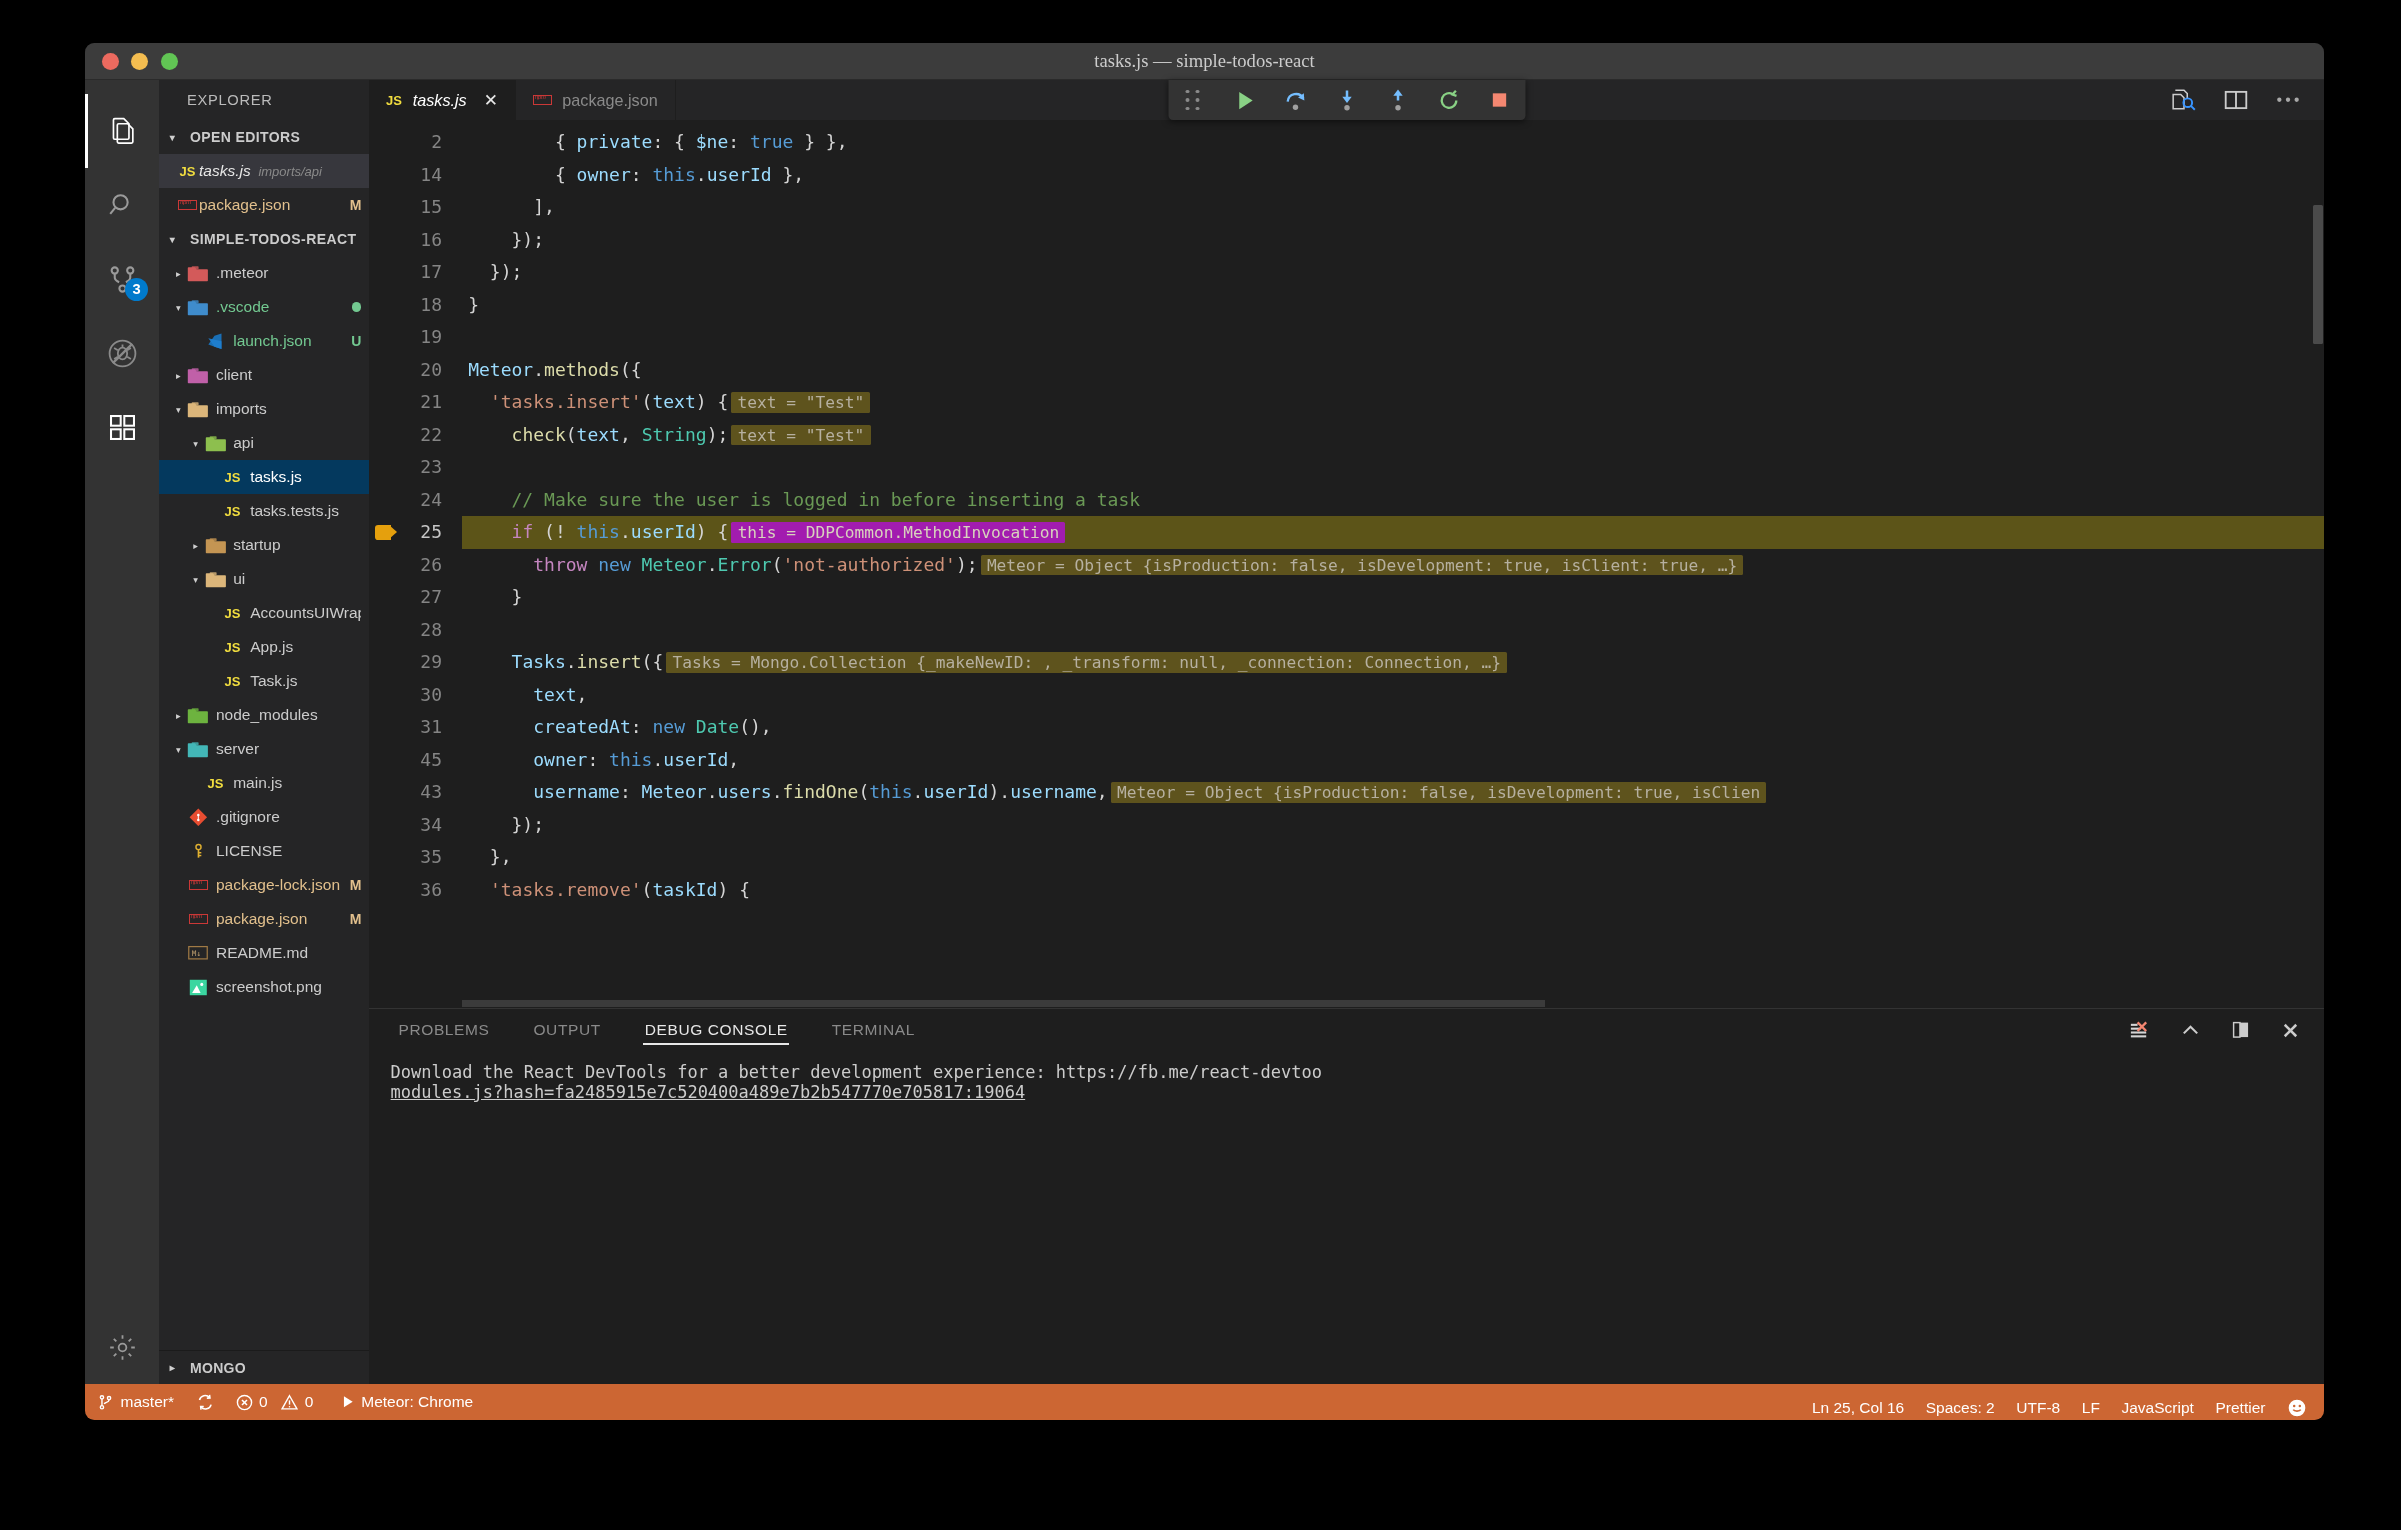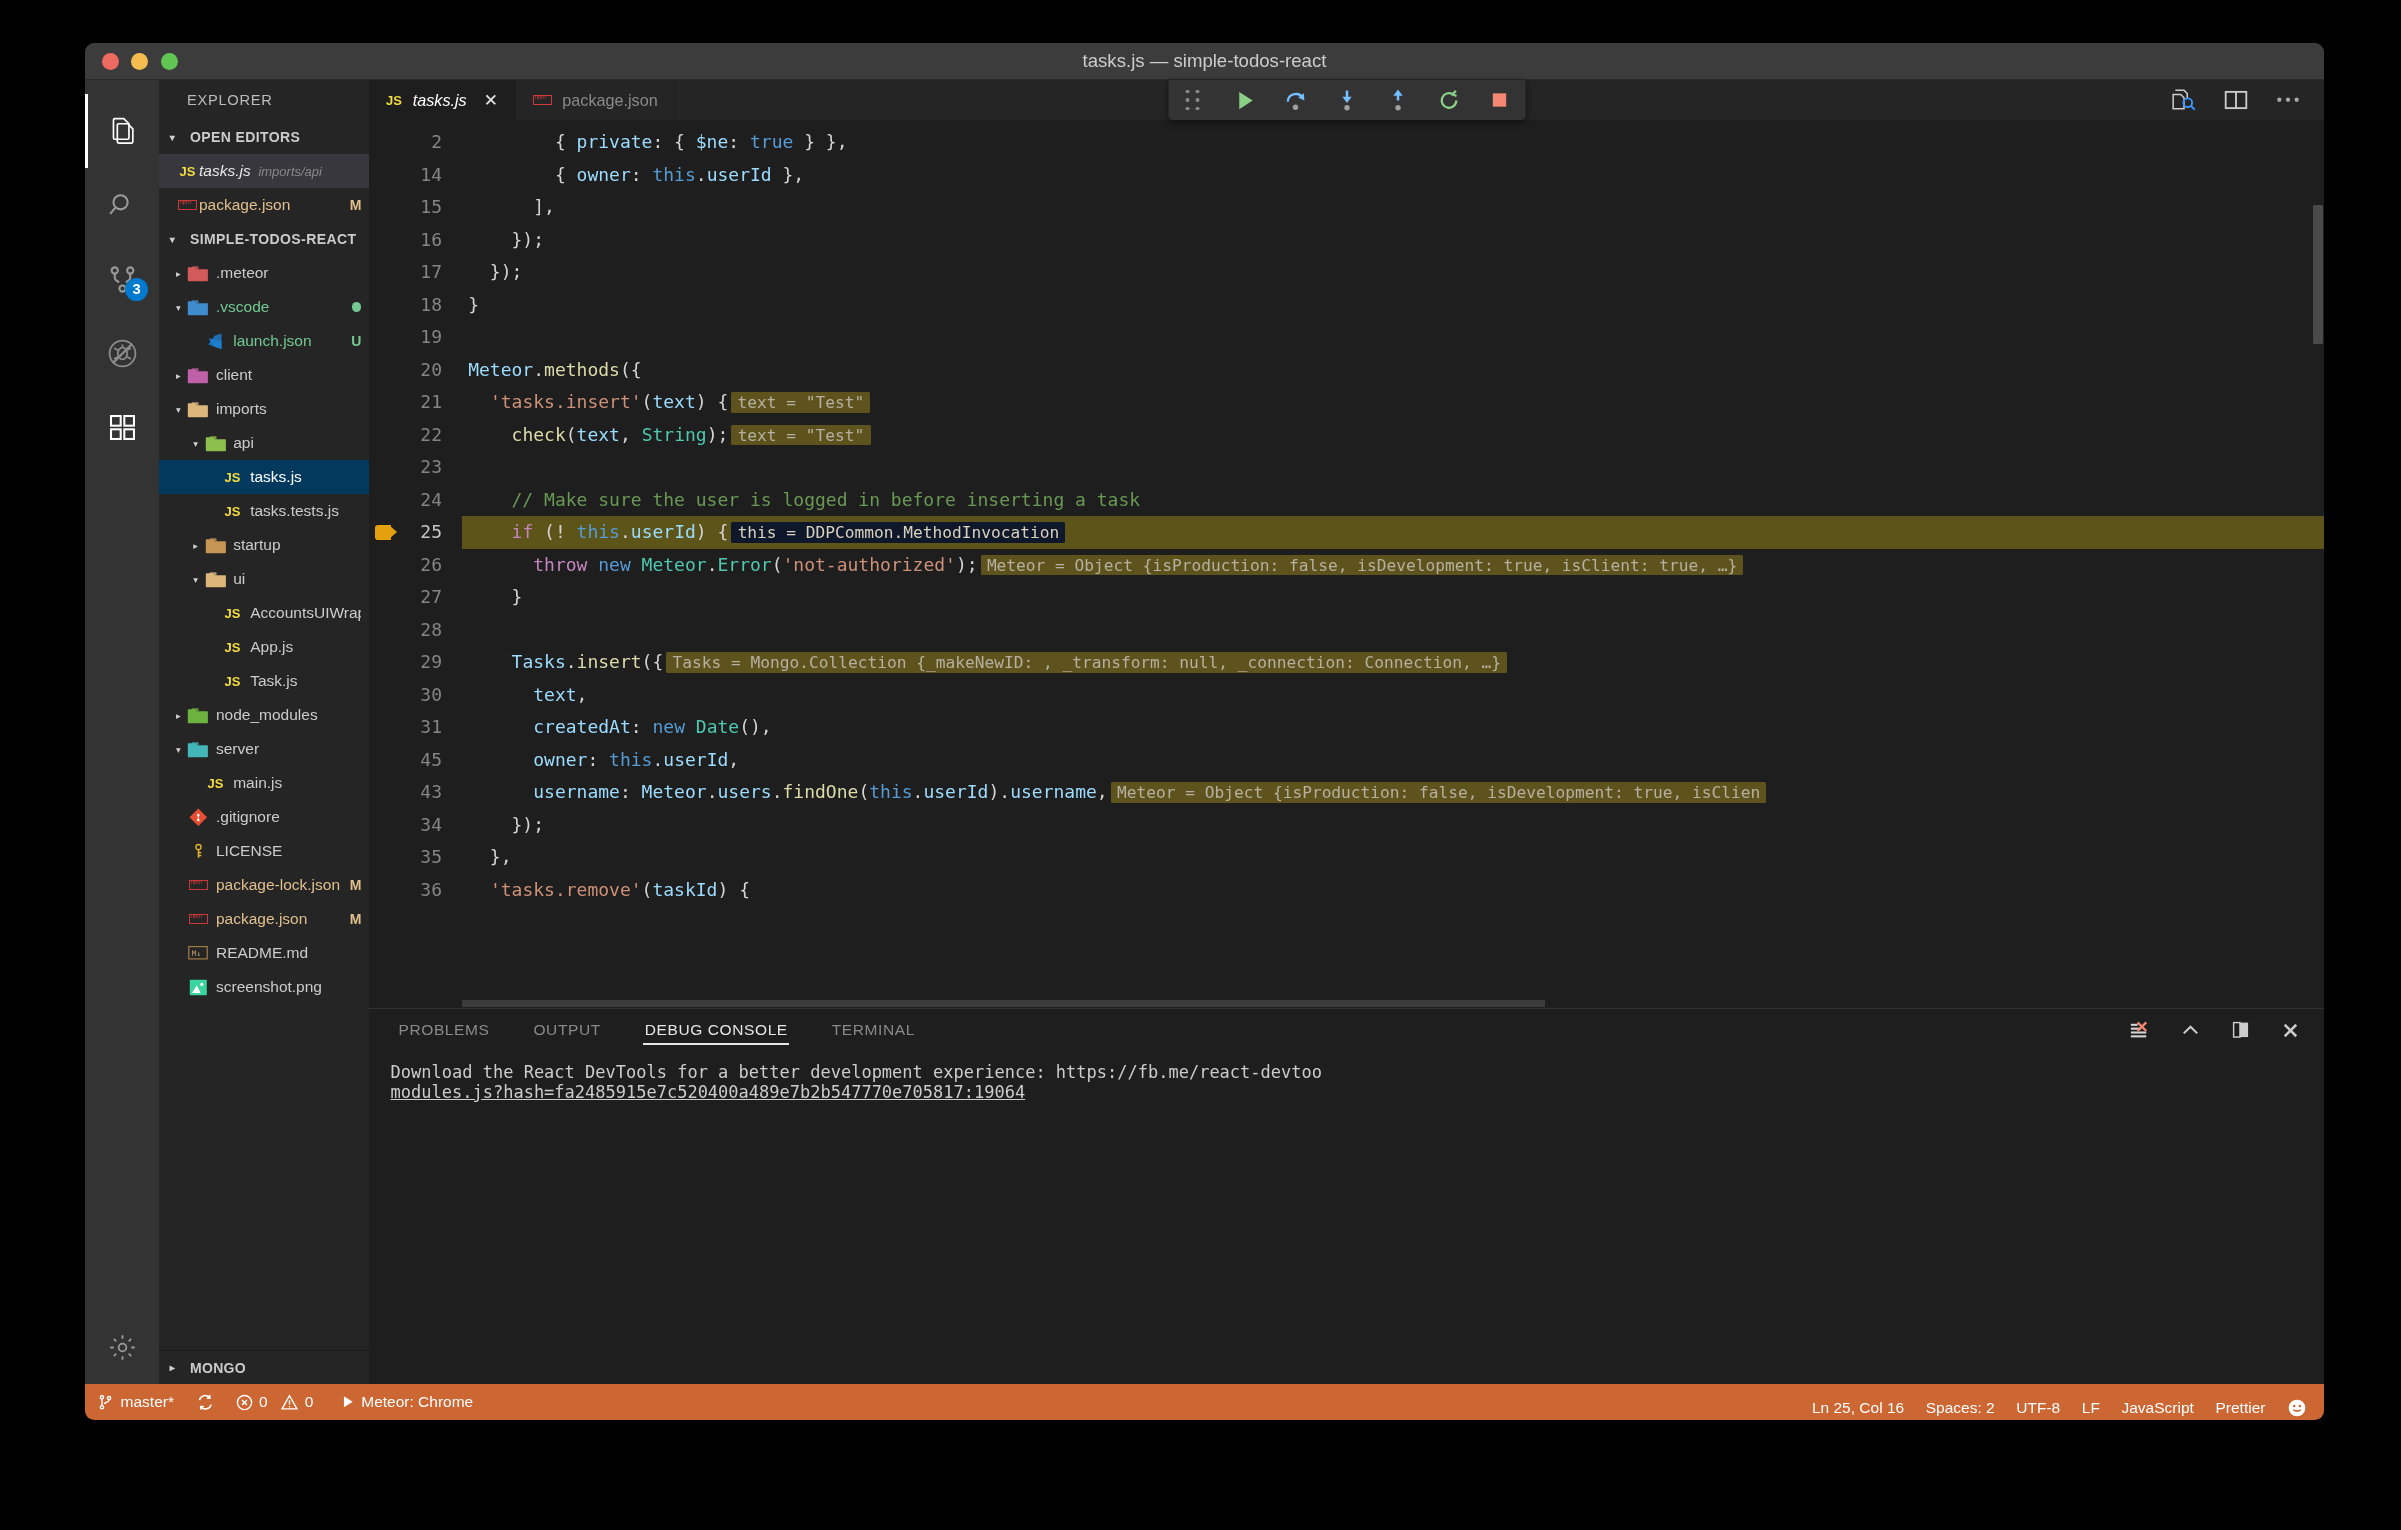--- a/index.html
+++ b/index.html
@@ -28,21 +28,21 @@
     border-bottom: 0.8px solid #2a2a2a;
   }
   .traffic { display: flex; gap: 12.4px; padding-left: 17px; }
   .dot { width: 17px; height: 17px; border-radius: 50%; }
   .dot.red { background: #ec6a5f; }
   .dot.yellow { background: #f4bd50; }
   .dot.green { background: #61c554; }
   .win-title {
     position: absolute; left: 0; right: 0; text-align: center;
     font-size: 18.6px; color: #cccccc;
-    font-family: Liberation Sans, sans-serif;
+    font-family: Liberation Serif, serif;
   }
   
   .body { flex: 1; display: flex; min-height: 0; }
   
   .activitybar {
     width: 74px; flex: 0 0 74px; background: #333333;
     display: flex; flex-direction: column; align-items: center;
     padding-top: 14px;
   }
   .act-item {
@@ -149,21 +149,21 @@
   .codelines {
     flex: 1; padding-top: 6.2px; position: relative; overflow: hidden;
     font-family: "DejaVu Sans Mono", monospace; font-size: 18px; white-space: pre;
   }
   .cline { height: 32.5px; line-height: 32.5px; padding-left: 6.2px; position: relative; }
   .cline.exec { background: #5c5418; }
   .iv {
     background: #5e531d; color: #b6b0a0; padding: 0.8px 6.2px; margin-left: 3.1px;
     border-radius: 1.5px; font-size: 16.2px;
   }
-  .iv.bright { background: #0f172a; color: #d8d2bd; }
+  .iv.bright { background: #a21caf; color: #d8d2bd; }
   .c-kw { color: #c586c0; }
   .c-kw2 { color: #569cd6; }
   .c-fn { color: #dcdcaa; }
   .c-cls { color: #4ec9b0; }
   .c-var { color: #9cdcfe; text-align: right; }
   .c-str { color: #ce9178; }
   .c-com { color: #6a9955; }
   .c-punc { color: #d4d4d4; }
   .minimap-scroll {
     position: absolute; right: 0; top: 0; width: 12.4px; height: 100%;

